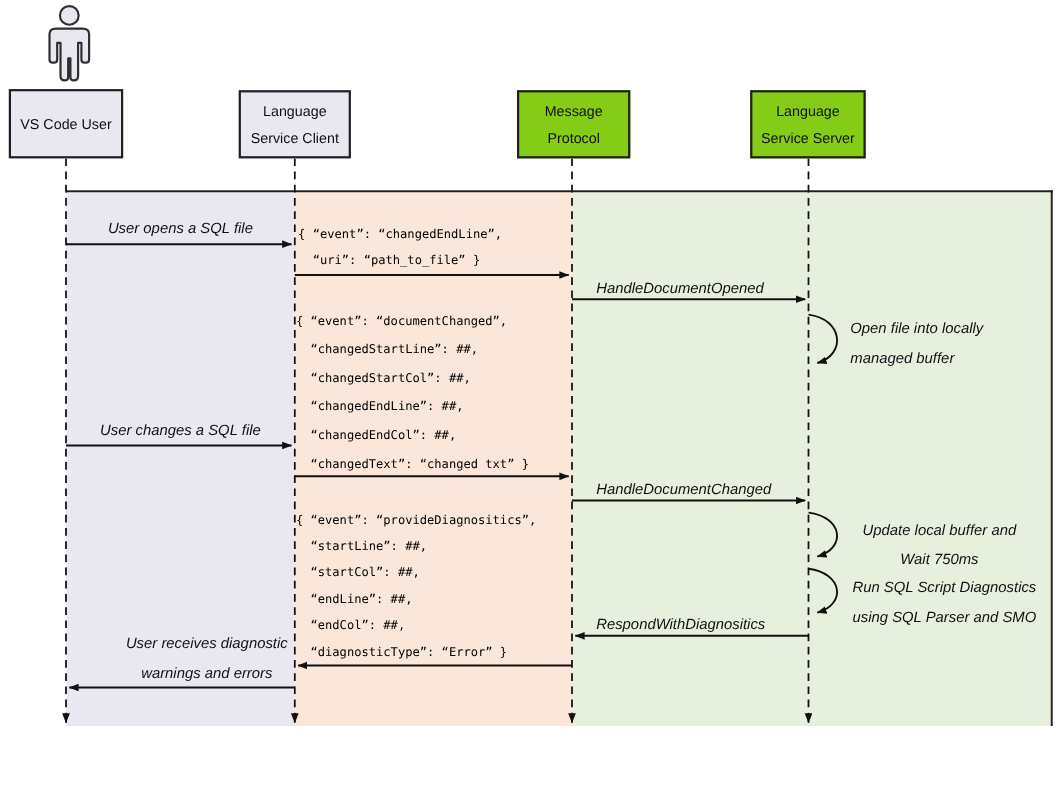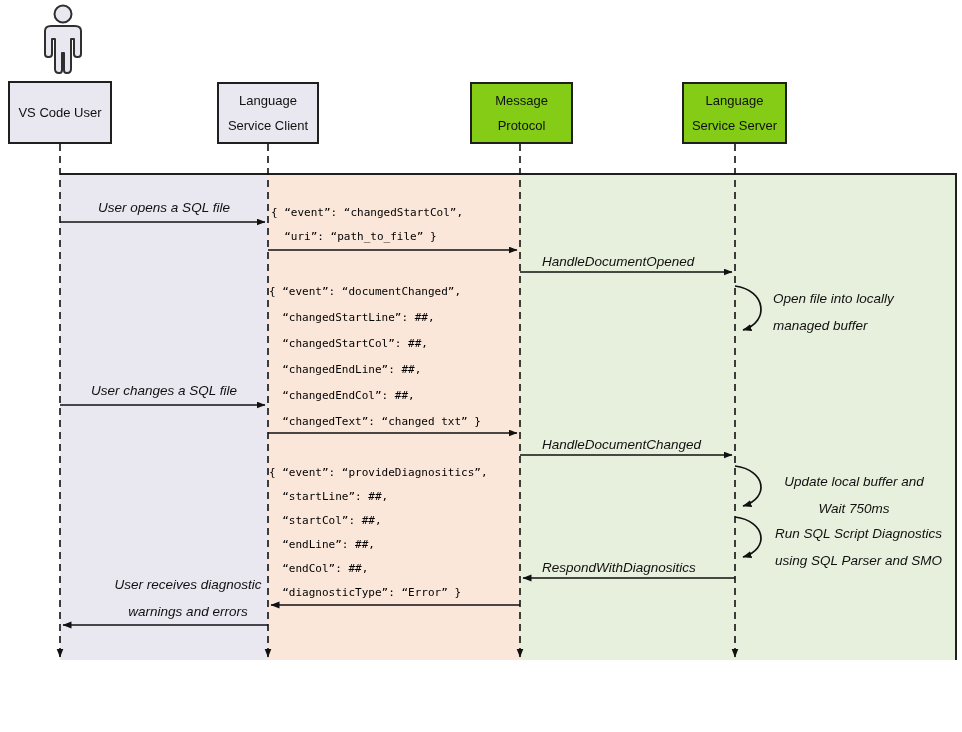--- a/index.html
+++ b/index.html
@@ -119,21 +119,21 @@
     <div>Protocol</div>
   </div>
   <div class="pbox grn" style="left:682px; top:82px; width:105px; height:62px;">
     <div>Language</div>
     <div>Service Server</div>
   </div>
 
   <div class="msg-label center" style="left:60px; top:200px; width:208px;">User opens a SQL file</div>
 
   <div class="mono-block lh24" style="left:271px; top:201px;">
-    <div class="mono-line">{ “event”: “changedStartCol”,</div>
+    <div class="mono-line">{ “event”: “changedEndLine”,</div>
     <div class="mono-line">  “uri”: “path_to_file” }</div>
   </div>
 
   <div class="msg-label" style="left:542px; top:254px;">HandleDocumentOpened</div>
 
   <div class="note" style="left:773px; top:285px;">
     <div>Open file into locally</div>
     <div>managed buffer</div>
   </div>
 

